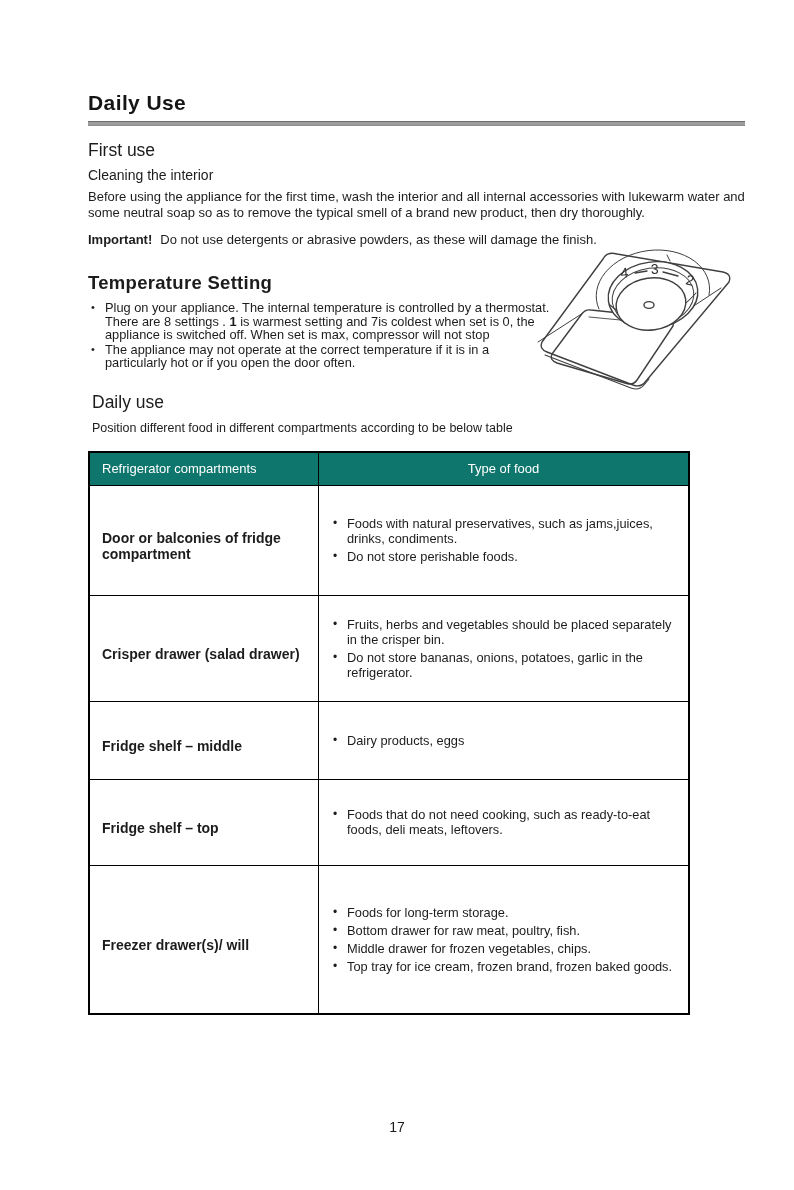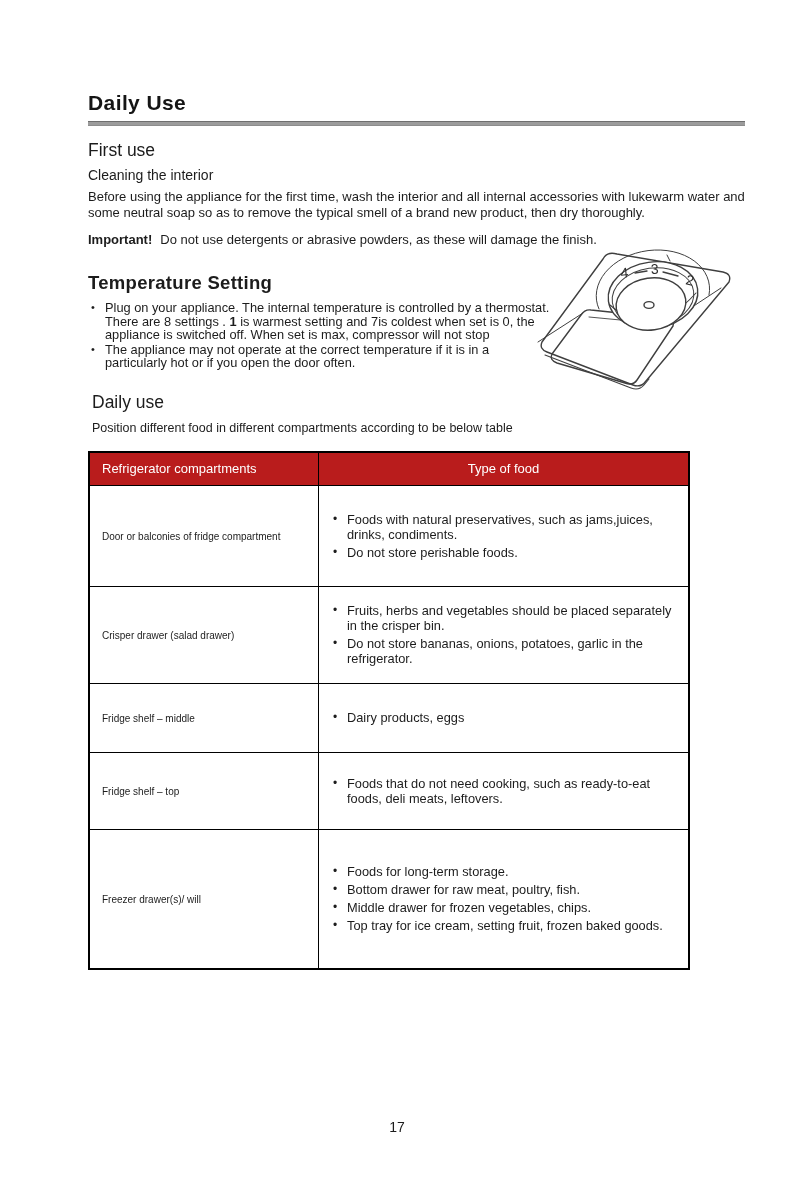--- a/index.html
+++ b/index.html
@@ -25,25 +25,25 @@
   .tbul li { position:relative; padding-left:17px; margin:0; }
   .tbul li + li { margin-top:1px; }
   .tbul li::before { content:"\2022"; position:absolute; left:3px; top:0px; font-size:11px; }
 
   .h-daily { margin:22px 0 0 4px; font-size:17.5px; font-weight:normal; line-height:20px; }
   .intro-p { margin:9px 0 0 4px; font-size:12.5px; line-height:15px; }
 
   table.food-table { margin-top:15px; border-collapse:collapse; width:602px; border:2px solid #000; table-layout:fixed; }
   table.food-table th, table.food-table td { border:1px solid #000; }
   table.food-table th {
-    background:#b91c1c; color:#ffffff; font-weight:normal; font-size:13px; height:30px;
+    background:#0f766e; color:#ffffff; font-weight:normal; font-size:13px; height:30px;
   }
   th.th-cmp { width:216px; text-align:left; padding:0 0 0 12px; }
   th.th-food { text-align:center; }
-  td.cmp { font-size:10px; padding:8px 10px 6px 12px; vertical-align:middle; line-height:16px; }
+  td.cmp { font-size:14px; padding:17px 10px 6px 12px; vertical-align:middle; line-height:16px;font-weight:bold; }
   td.food { vertical-align:middle; padding:6px 10px 6px 12px; }
   .fl { list-style:none; margin:0; padding:0; font-size:12.8px; line-height:15px; }
   .fl li { position:relative; padding-left:16px; margin:3px 0; }
   .fl li::before { content:"\2022"; position:absolute; left:2px; top:0; font-size:12px; }
   tr.r1 td { height:86px; }
   tr.r2 td { height:82px; }
   tr.r3 td { height:54px; }
   tr.r4 td { height:62px; }
   tr.r5 td { height:124px; }
 
@@ -116,21 +116,21 @@
           </ul>
         </td>
       </tr>
       <tr class="r5">
         <td class="cmp">Freezer drawer(s)/ will</td>
         <td class="food">
           <ul class="fl">
             <li>Foods for long-term storage.</li>
             <li>Bottom drawer for raw meat, poultry, fish.</li>
             <li>Middle drawer for frozen vegetables, chips.</li>
-            <li>Top tray for ice cream, setting fruit, frozen baked goods.</li>
+            <li>Top tray for ice cream, frozen brand, frozen baked goods.</li>
           </ul>
         </td>
       </tr>
     </tbody>
   </table>
 
 </div>
 
 <div class="dial-illustration">
   <svg width="234" height="150" viewBox="0 0 234 150" xmlns="http://www.w3.org/2000/svg" fill="none" stroke="#3f3f3f" stroke-width="1.4" stroke-linejoin="round" stroke-linecap="round">

